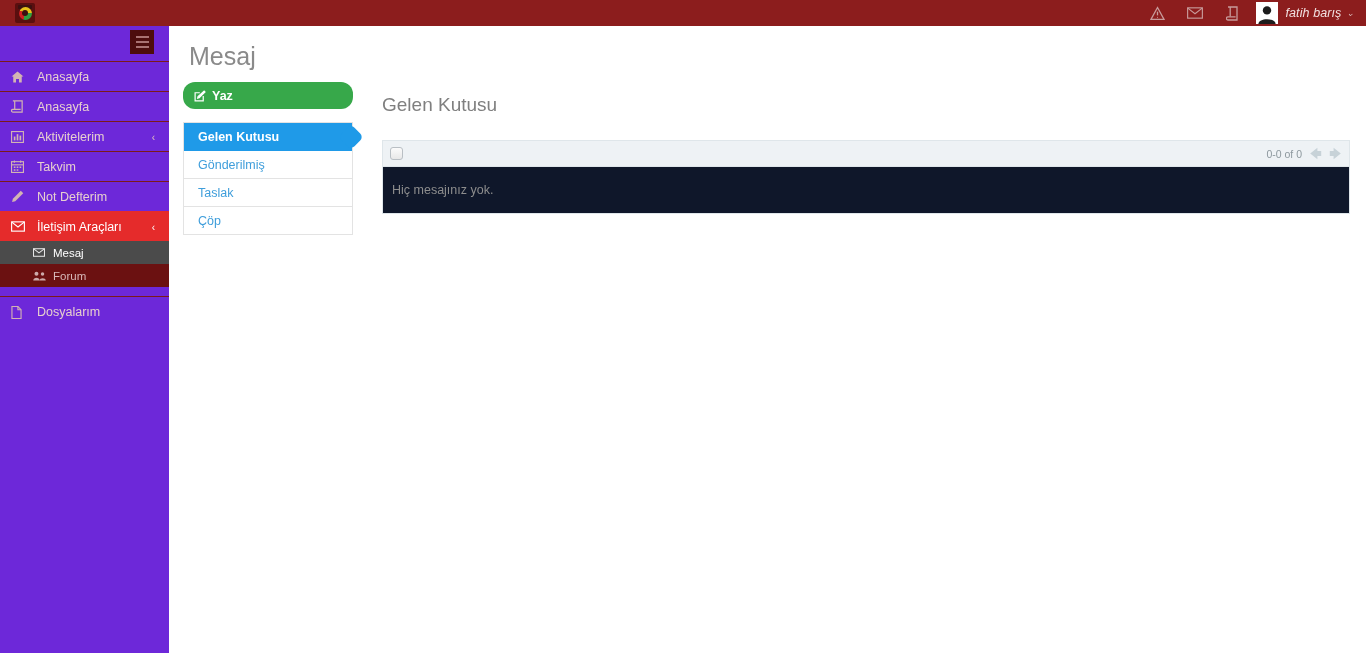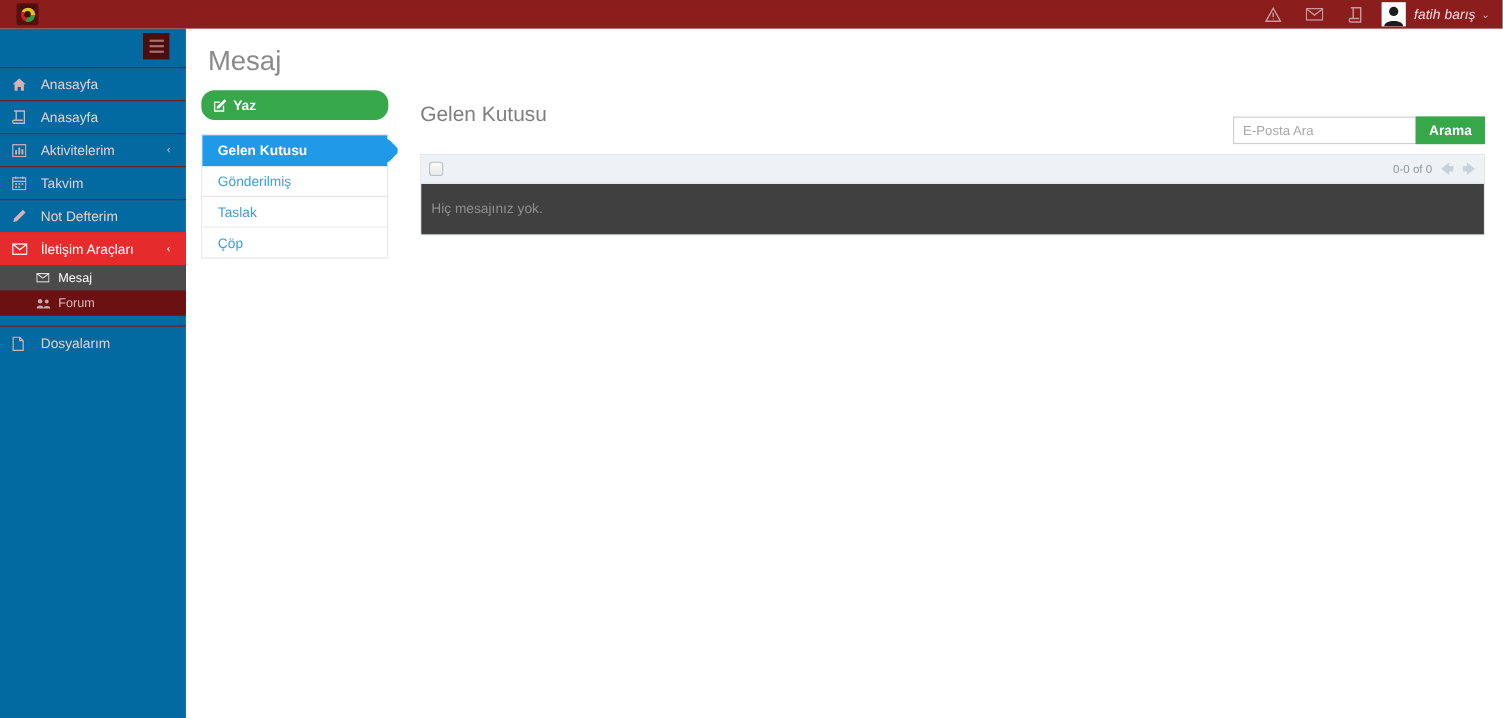--- a/index.html
+++ b/index.html
@@ -69,21 +69,21 @@
     color: #f2e2e2; font-size: 12.5px; letter-spacing: .1px;
   }
   #user-caret {
     color: #d8b7b7; font-size: 9px; margin-left: 5px;
   }
 
   
   #sidebar {
     position: absolute; top: 26px; left: 0;
     width: 169px; height: 627px;
-    background: #0369a1;
+    background: #6d28d9;
     z-index: 15;
   }
   #ham-row {
     height: 35px; position: relative;
   }
   #ham-btn {
     position: absolute; right: 15px; top: 4px;
     width: 24px; height: 24px;
     background: #4d0d0d;
     display: flex; flex-direction: column;
@@ -249,21 +249,21 @@
   }
   #pager-count { font-size: 10.5px; color: #8d989e; }
   .pager-arrow {
     width: 13px; height: 13px;
     display: flex; align-items: center; justify-content: center;
     color: #c7d2d8;
     cursor: pointer;
   }
   #msg-empty {
     height: 46px;
-    background: #404040;
+    background: #0f172a;
     display: flex; align-items: center;
     padding-left: 9px;
     font-size: 12.5px; color: #8d8d8d;
   }
 </style>
 </head>
 <body>
 
 <div id="topbar">
 
@@ -467,24 +467,20 @@
         <span>Çöp</span>
       </div>
     </div>
 
   </div>
 
   <div id="right-col">
 
     <div id="inbox-title">Gelen Kutusu</div>
 
-    <div id="search-wrap">
-      <input id="search-input" type="text" placeholder="E-Posta Ara" style="">
-      <button id="search-btn">Arama</button>
-    </div>
 
     <div id="msg-panel">
 
       <div id="msg-toolbar">
         <div id="select-all-cb"></div>
         <div id="pager">
           <span id="pager-count">0-0 of 0</span>
           <span class="pager-arrow">
             <svg width="13" height="13" viewBox="0 0 13 13" fill="currentColor">
               <path d="M8.4 0.8 L8.4 4 L12.2 4 L12.2 9 L8.4 9 L8.4 12.2 L1.2 6.5 Z"></path>

